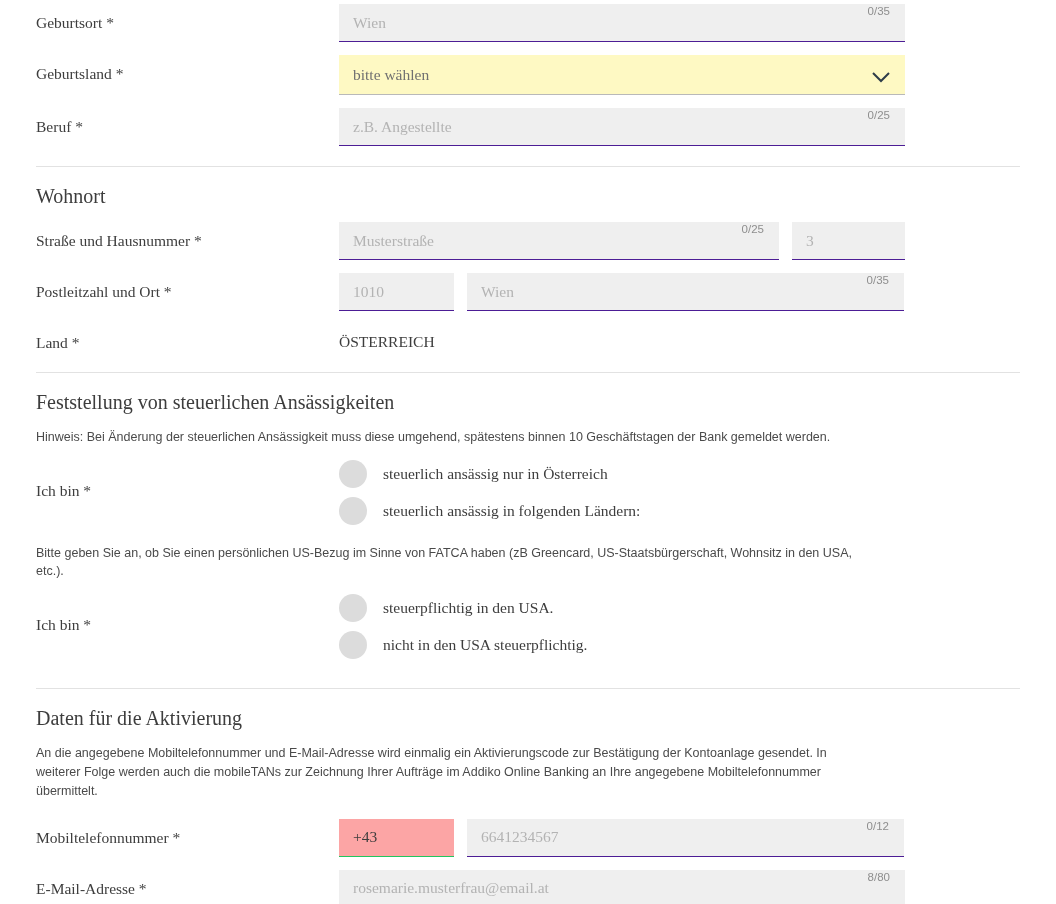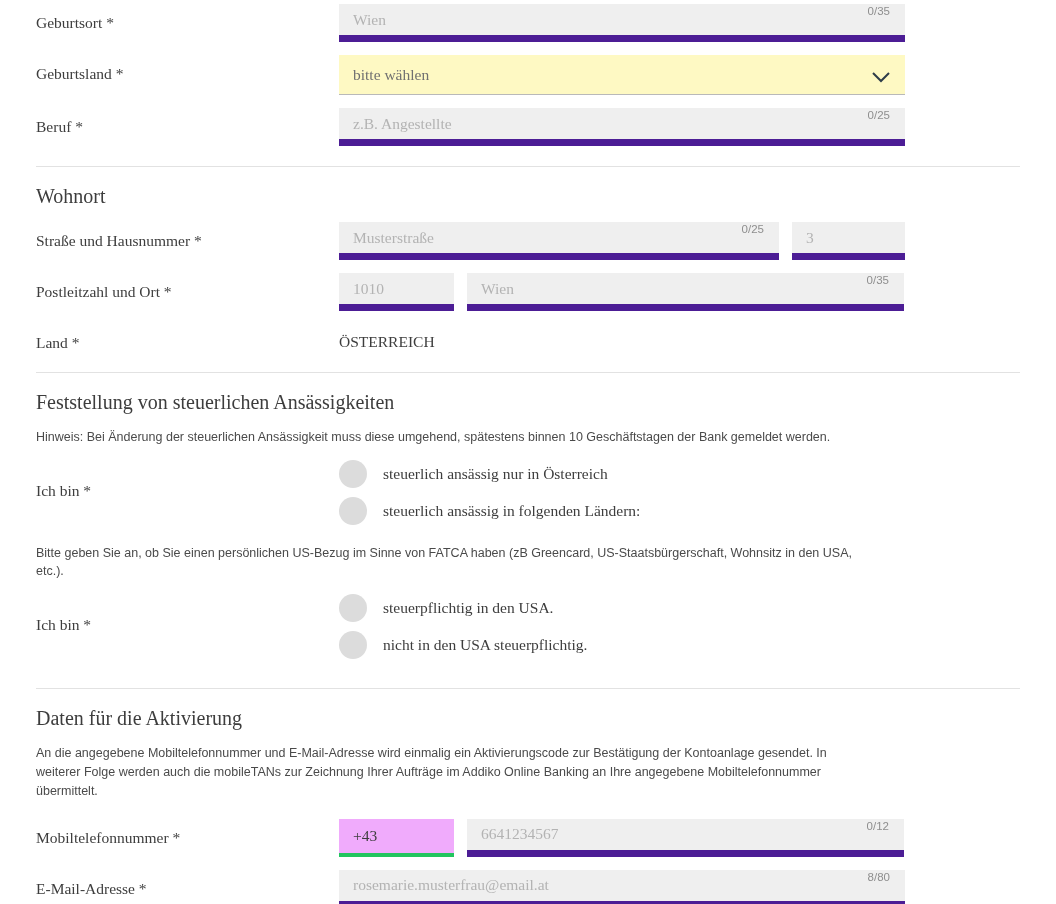--- a/index.html
+++ b/index.html
@@ -36,21 +36,21 @@
   .fields {
     flex: 1 1 auto;
     display: flex;
     gap: 13px;
     position: relative;
   }
   .input {
     position: relative;
     background: #efefef;
     border: none;
-    border-bottom: 7px solid #4c1d95;
+    border-bottom: 1px solid #4c1d95;
     height: 38px;
     display: flex;
     align-items: center;
     padding: 0 14px;
     font-size: 15.5px;
     color: #b0b0b0;
     font-family: "Liberation Serif", serif;
   }
   .input .ph {
     color: #b3b3b3;
@@ -148,22 +148,22 @@
   .activation-text {
     font-size: 12.5px;
     color: #4a4a4a;
     padding: 0 36px;
     margin-bottom: 18px;
     font-family: "Liberation Sans", sans-serif;
     line-height: 1.5;
     max-width: 880px;
   }
   .prefix {
-    background: #f0abfc;
-    border-bottom: 4px solid #22c55e;
+    background: #fca5a5;
+    border-bottom: 1px solid #22c55e;
     height: 38px;
     width: 115px;
     display: flex;
     align-items: center;
     padding: 0 14px;
     font-size: 15.5px;
     color: #3d3d3d;
   }
 </style>
 </head>

